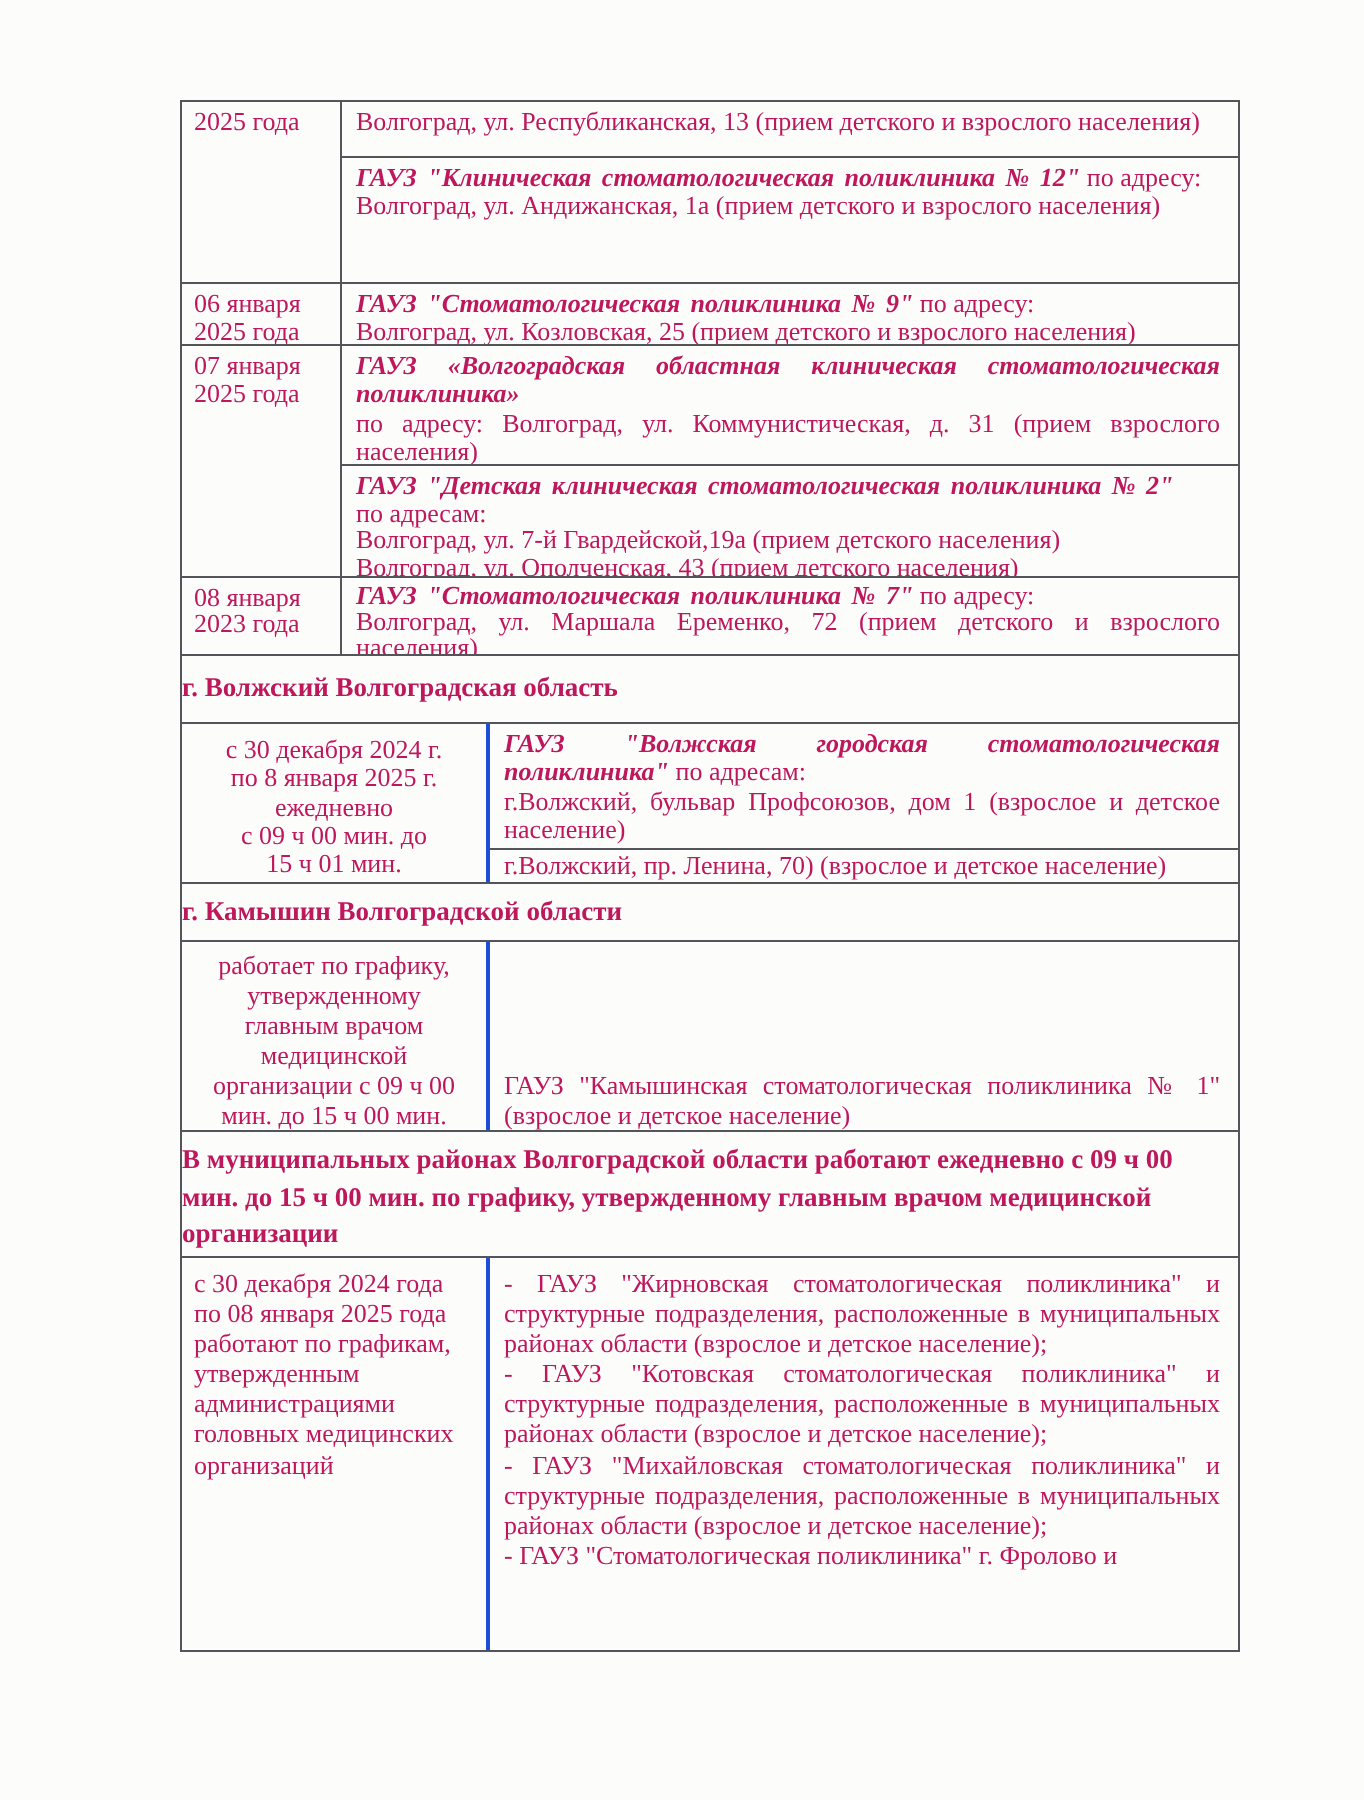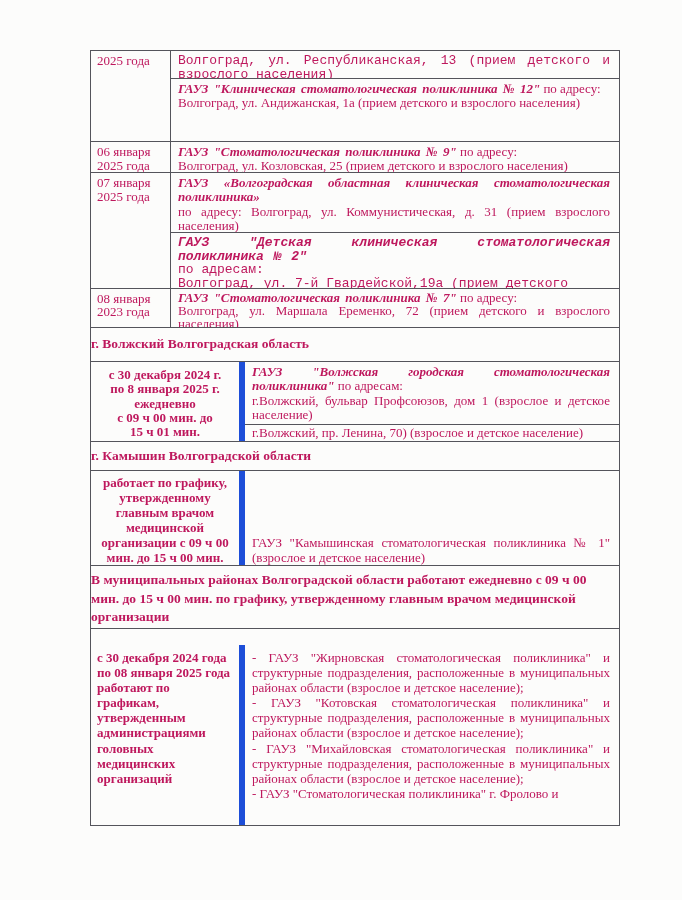--- a/index.html
+++ b/index.html
@@ -14,43 +14,43 @@
   .tbl{
     position:absolute;left:90px;top:50px;
     width:530px;height:776px;
     border:1px solid #54545b;
     box-sizing:border-box;
     display:flex;flex-direction:column;
     font-size:13px;line-height:14.3px;
   }
   .tbl *{box-sizing:border-box;}
   .row{display:flex;border-bottom:1px solid #54545b;overflow:hidden;}
-  .row:last-child{border-bottom:none;margin-top:16px;}
+  .row:last-child{border-bottom:none;}
   
   .dc{width:80px;border-right:1px solid #54545b;padding:3px 3px 0 6px;overflow:hidden;}
-  .dcw{width:154px;border-right:6px solid #1d4ed8;padding:6px 4px 0 4px;overflow:hidden;font-weight:bold;}
+  .dcw{width:154px;border-right:2px solid #1d4ed8;padding:6px 4px 0 4px;overflow:hidden;}
   .ctr{text-align:center;}
   
   .cc{flex:1;display:flex;flex-direction:column;overflow:hidden;}
   .pad{padding:3px 9px 0 7px;overflow:hidden;}
   .sub{border-bottom:1px solid #54545b;}
   .grow{flex:1;}
   p{margin:0;}
   .just{text-align:justify;}
   .cn{font-weight:bold;font-style:italic;word-spacing:2px;}
   .hdr{
     display:flex;align-items:center;justify-content:flex-start;
     font-weight:bold;font-size:13.5px;overflow:hidden;
   }
   .hdr3{
     font-weight:bold;font-size:13.5px;
     line-height:18.5px;padding-top:5px;overflow:hidden;
   }
   .tight{line-height:13.2px;}
-  .tight2{line-height:13.6px;font-family:Liberation Mono, monospace;}
+  .tight2{line-height:13.6px;}
   .lh15{line-height:15px;align-items:flex-end;}
   .lh151{line-height:15.1px;}
   .ln{display:block;}
 </style>
 </head>
 <body>
 
 <div class="page">
   <div class="tbl">
 

